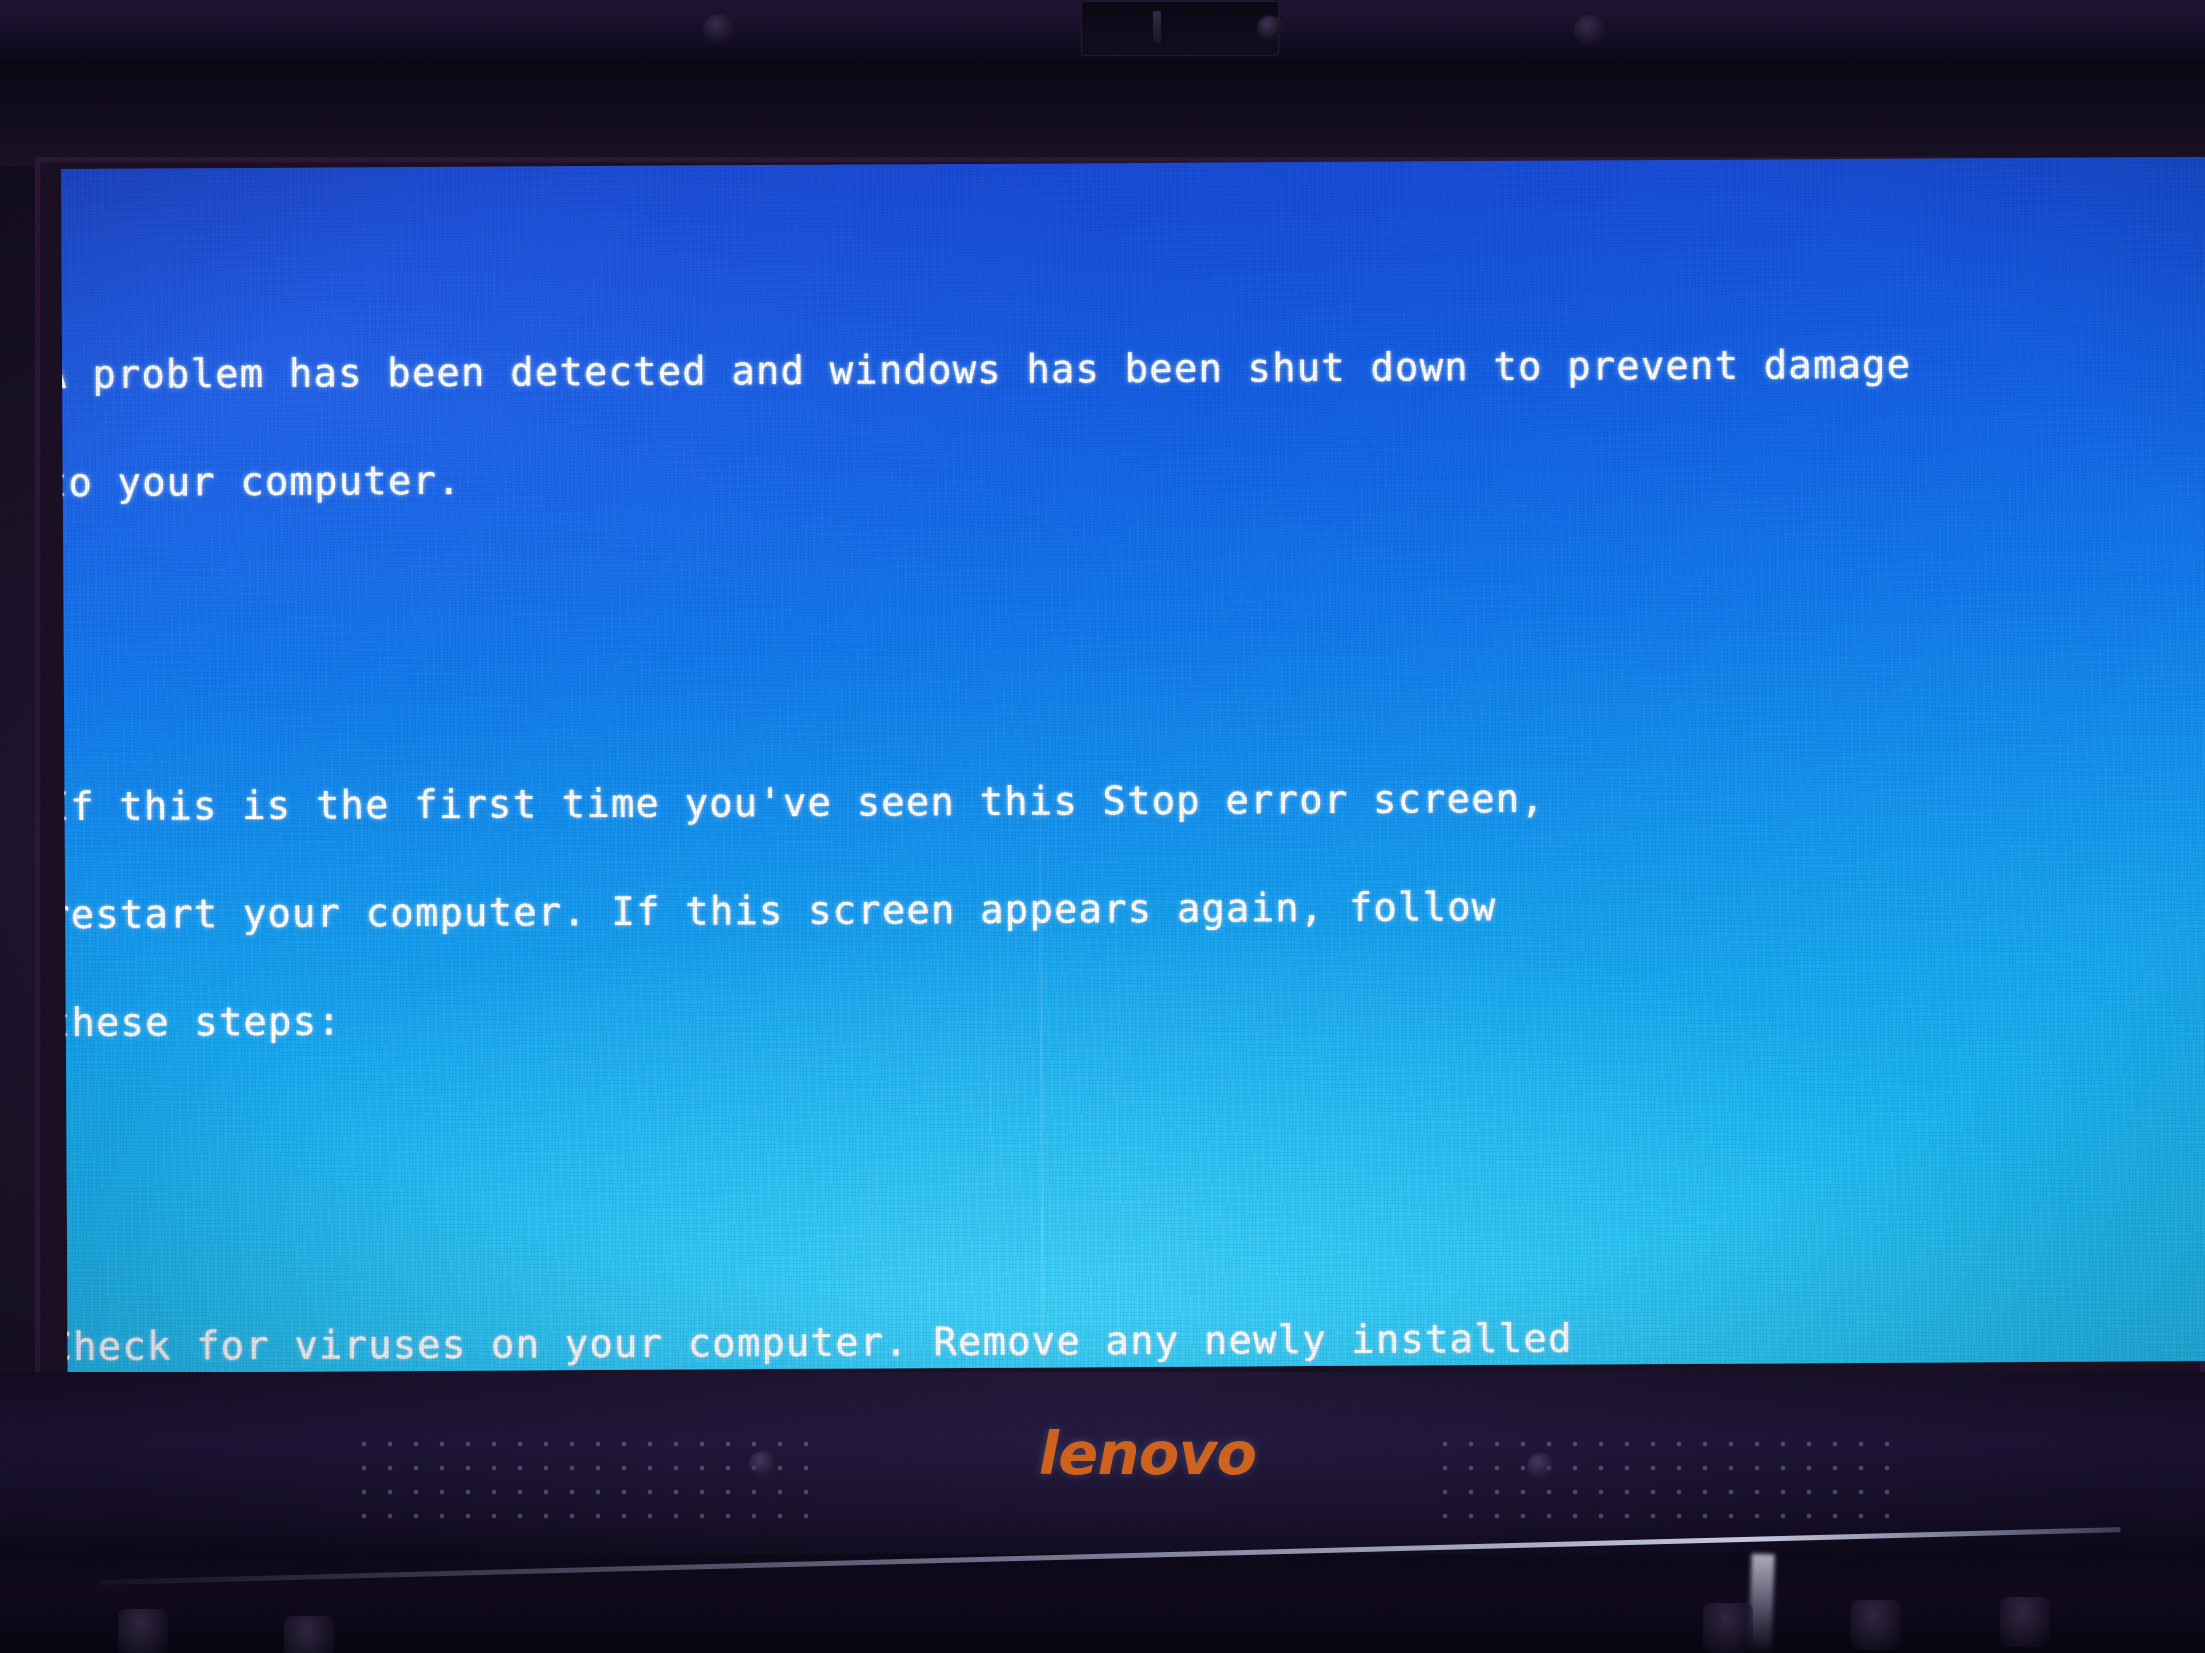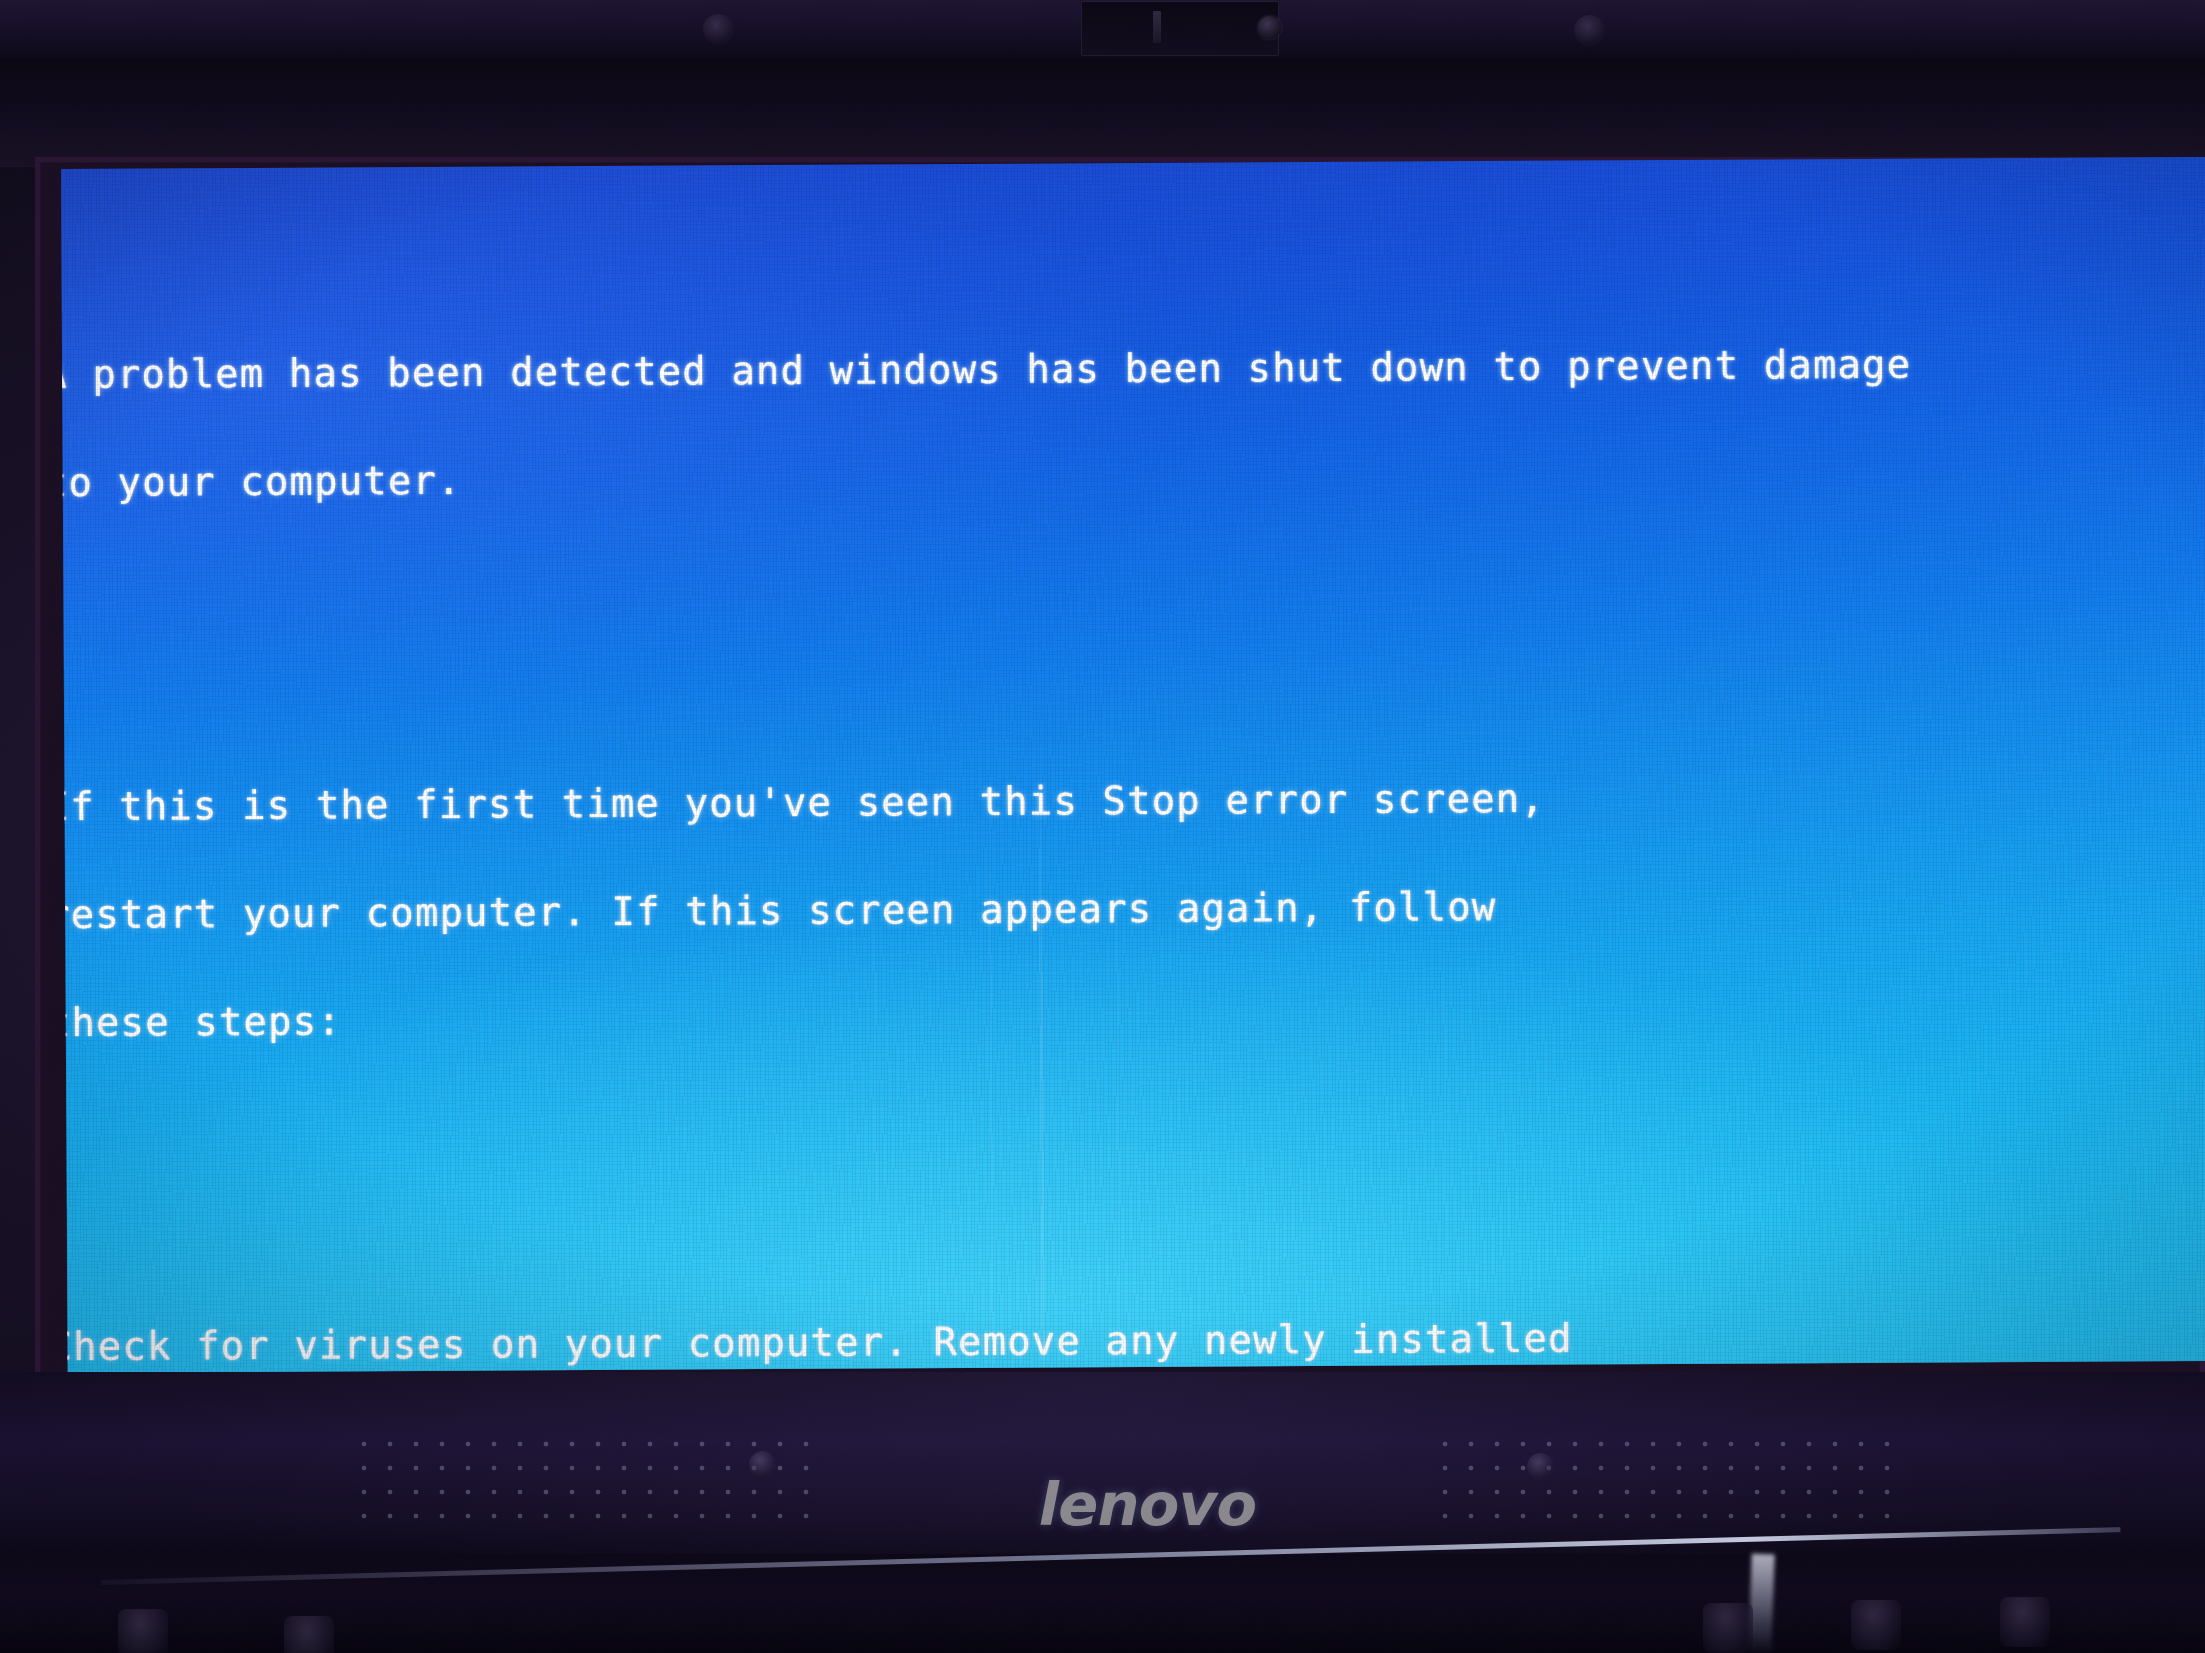--- a/index.html
+++ b/index.html
@@ -180,24 +180,24 @@
     width: 473px; height: 101px;
     opacity: 0.55;
     background-image: radial-gradient(circle, rgba(185,190,225,0.55) 0 2px, rgba(0,0,0,0) 2.7px);
     background-size: 26px 24px;
   }
   .grille-left  { left: 351px; }
   .grille-right { left: 1432px; }
 
   .lenovo-badge {
     position: absolute;
-    left: 999px; top: 1470px;
+    left: 999px; top: 1419px;
     width: 297px;
     text-align: center;
-    color: #a3a3a3;
+    color: #f97316;
     font-family: "DejaVu Sans", "Liberation Sans", sans-serif;
     font-size: 59px;
     font-weight: 700;
     font-style: italic;
     letter-spacing: -0.7px;
     opacity: 0.80;
     text-shadow: 0 0 8px rgba(140,175,225,0.35);
   }
 
   .hinge-screw {

